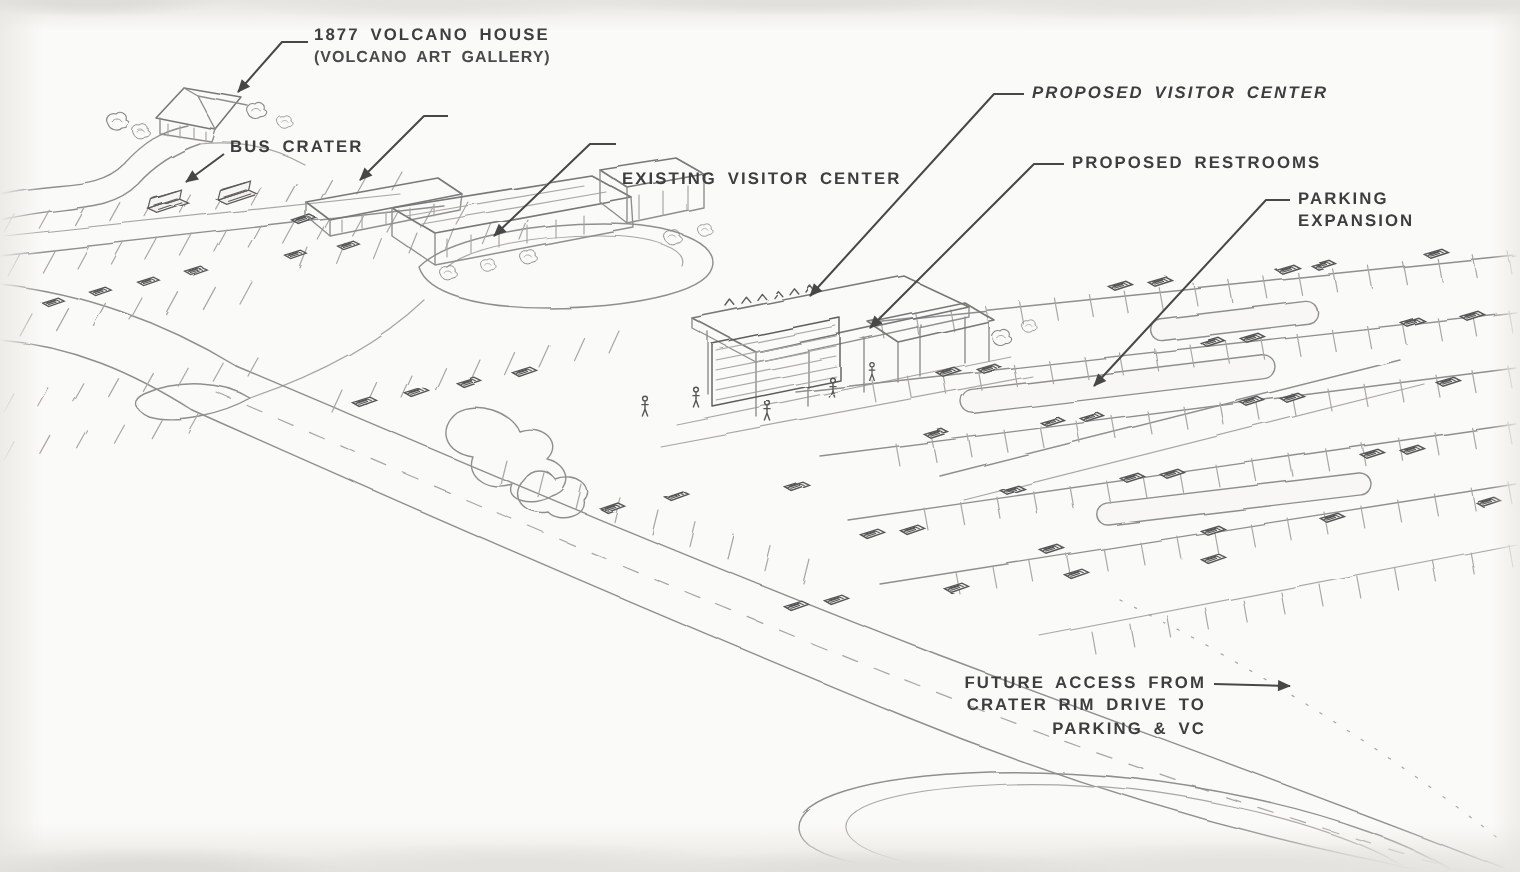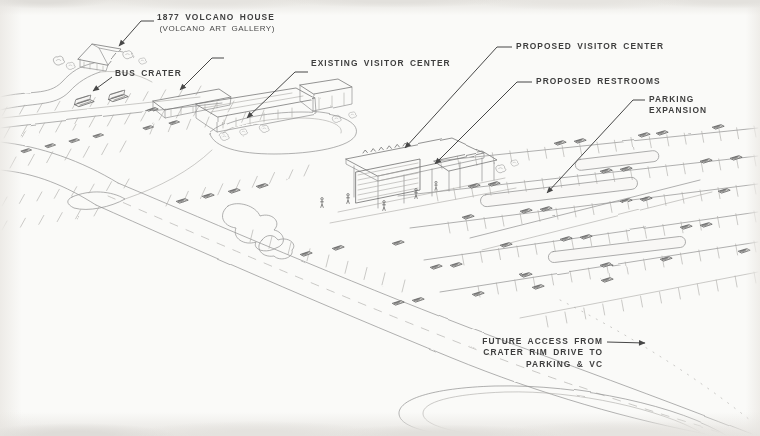--- a/index.html
+++ b/index.html
@@ -30,21 +30,21 @@
     background:linear-gradient(to left,#efede9 0%, rgba(248,247,245,0) 90%);}
   svg.site{position:absolute;left:0;top:0;}
   .ln{fill:none;stroke:#8f8f8f;stroke-width:.7;stroke-linecap:round;stroke-linejoin:round;}
   .ln2{fill:none;stroke:#787878;stroke-width:.8;stroke-linecap:round;stroke-linejoin:round;}
   .fade{fill:none;stroke:#a9a7a4;stroke-width:.6;stroke-linecap:round;}
   .dark{fill:none;stroke:#5c5c5c;stroke-width:.7;stroke-linecap:round;stroke-linejoin:round;}
   .paperfill{fill:#f8f7f5;}
   .leader{stroke:#474747;stroke-width:1;fill:none;stroke-linejoin:round;}
   .lbl{position:absolute;font-size:8.4px;font-weight:700;letter-spacing:1.05px;word-spacing:2px;
        color:#3e3e3e;white-space:nowrap;line-height:11.4px;}
-  .sub{font-weight:400;font-size:8px;letter-spacing:.5px;color:#4a4a4a;text-align:right;}
+  .sub{font-weight:700;font-size:8px;letter-spacing:.5px;color:#4a4a4a;}
   .right{text-align:right;}
 </style>
 </head>
 <body>
 
 <div class="canvas">
 
   <svg class="site" width="760" height="436" viewBox="0 0 760 436">
     <defs>
       <filter id="rough" x="-3%" y="-3%" width="106%" height="106%">
@@ -257,23 +257,23 @@
   </svg>
 
   <div class="lbl" style="left:157px;top:12px;">
     <div>1877 VOLCANO HOUSE</div>
     <div class="sub">(VOLCANO ART GALLERY)</div>
   </div>
 
   <div class="lbl" style="left:115px;top:68px;">BUS CRATER</div>
 
 
-  <div class="lbl" style="left:311px;top:58px;">EXISTING VISITOR CENTER</div>
-
-  <div class="lbl" style="left:516px;top:41px;">PROPOSED VISITOR CENTER</div>
+  <div class="lbl" style="left:311px;top:84px;">EXISTING VISITOR CENTER</div>
+
+  <div class="lbl" style="left:516px;top:41px;font-style:italic;">PROPOSED VISITOR CENTER</div>
 
   <div class="lbl" style="left:536px;top:76px;">PROPOSED RESTROOMS</div>
 
   <div class="lbl" style="left:649px;top:94px;">
     <div>PARKING</div>
     <div>EXPANSION</div>
   </div>
 
   <div class="lbl right" style="left:457px;top:336px;width:146px;">
     <div>FUTURE ACCESS FROM</div>

